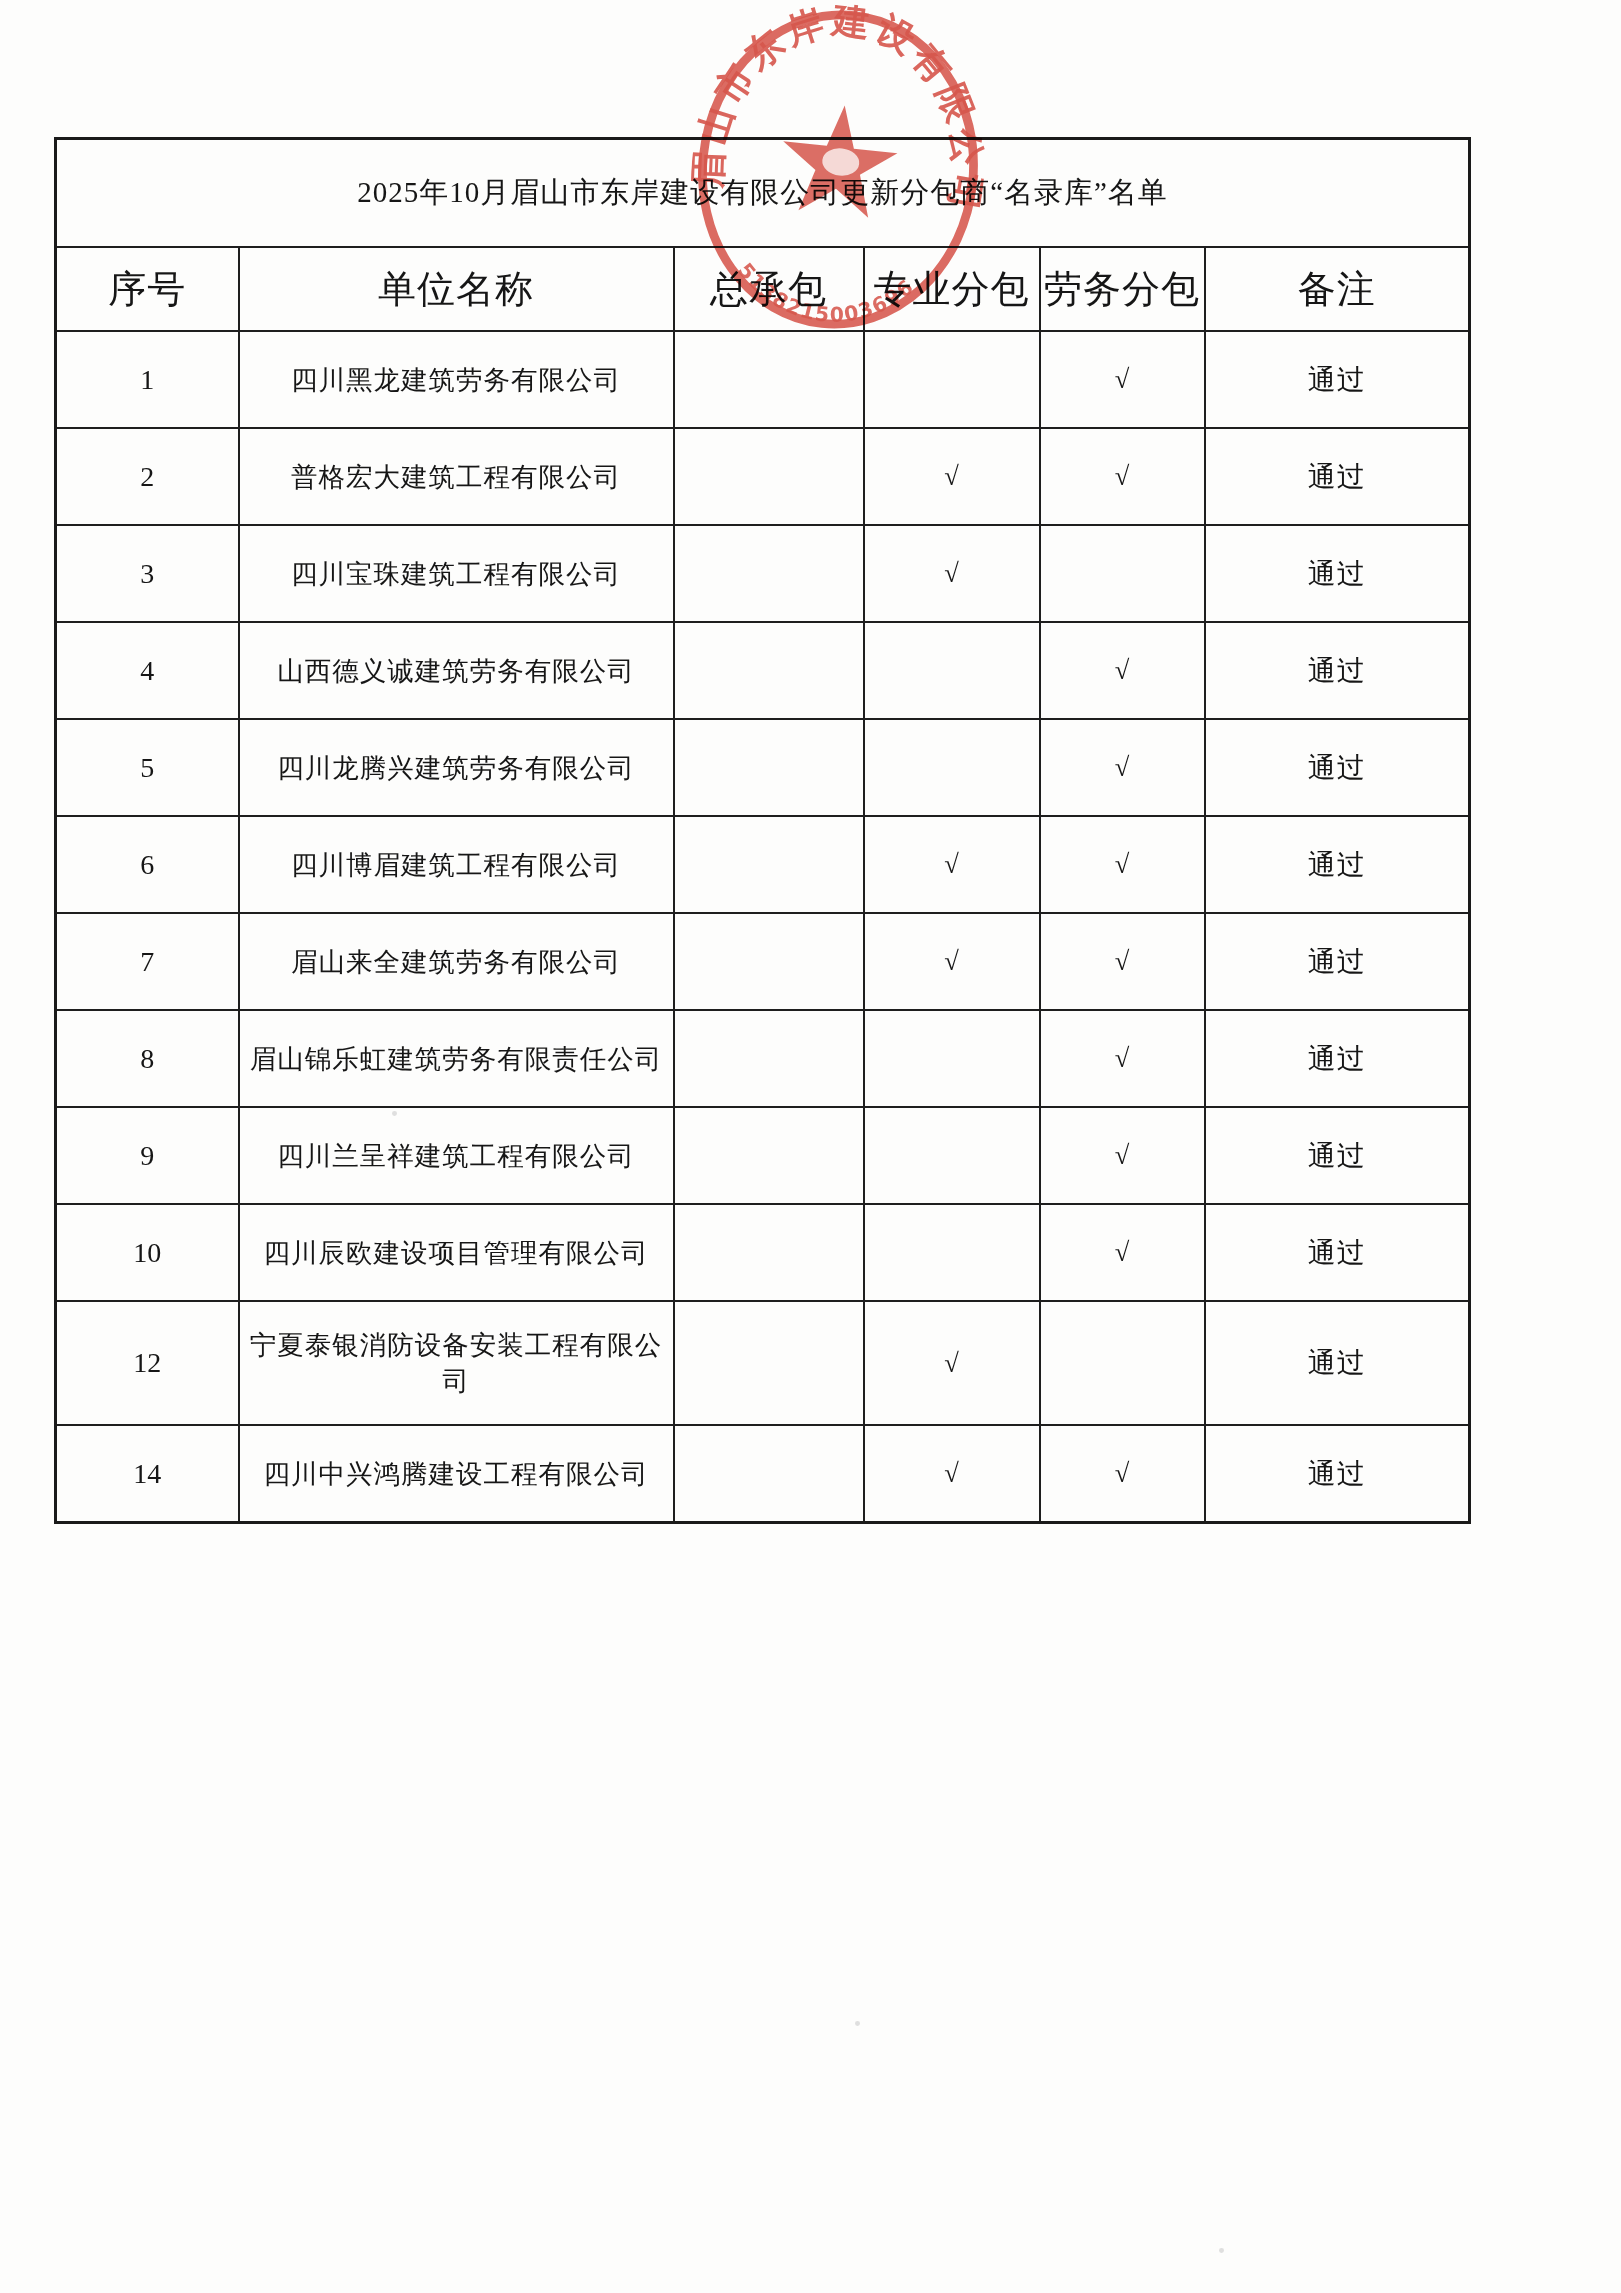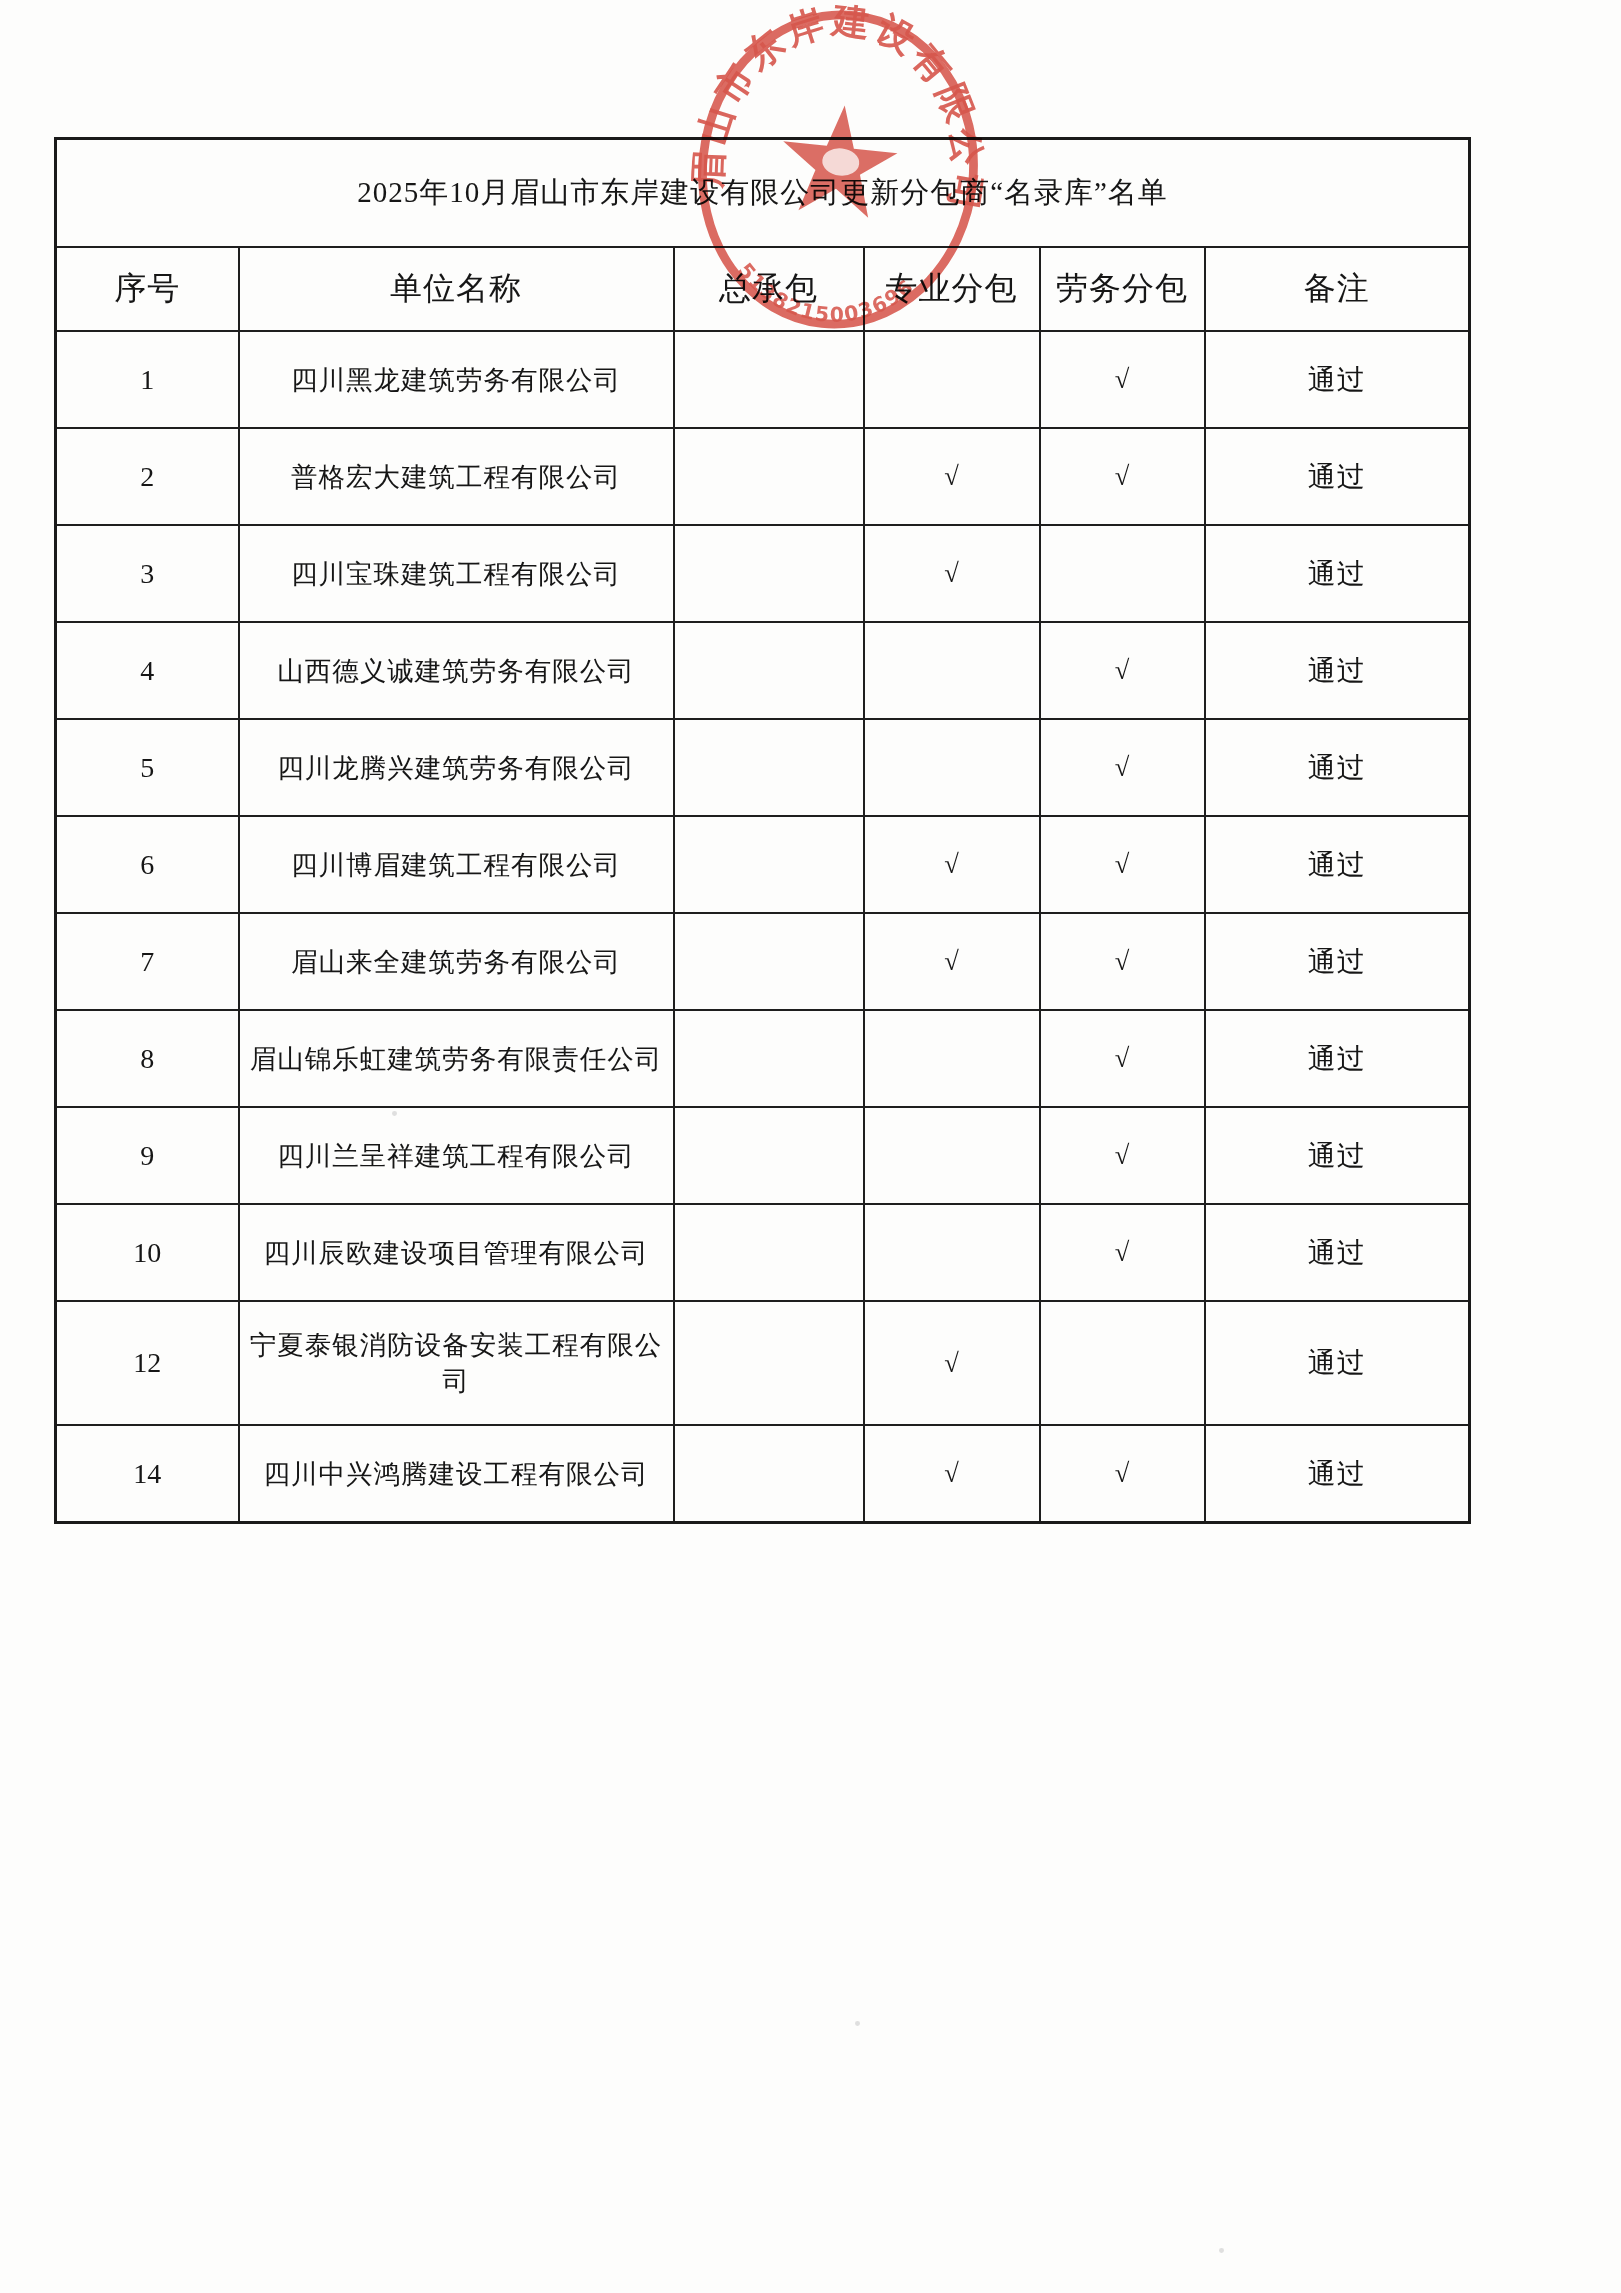--- a/index.html
+++ b/index.html
@@ -28,21 +28,21 @@
     letter-spacing:1px;
     overflow:hidden;
   }
   col.col-no{width:183px;}
   col.col-name{width:435px;}
   col.col-general{width:190px;}
   col.col-professional{width:176px;}
   col.col-labor{width:165px;}
   col.col-remark{width:265px;}
   td.title-cell{height:106px;font-size:29px;letter-spacing:2px;}
-  thead th.hdr{height:82px;font-size:32px;}
+  thead th.hdr{height:82px;font-size:38px;}
   tbody td{height:95px;font-size:26.5px;}
   tbody tr:nth-child(11) td{height:122px;}
   tbody td.cell-no{font-size:28px;letter-spacing:0;}
   tbody td.check-cell{font-size:26.5px;letter-spacing:0;}
   tbody td.cell-remark{font-size:28px;border-radius:24px;}
   
   .seal{
     position:absolute;left:692px;top:3.9px;
     width:292px;height:331px;
     transform:rotate(6deg);

